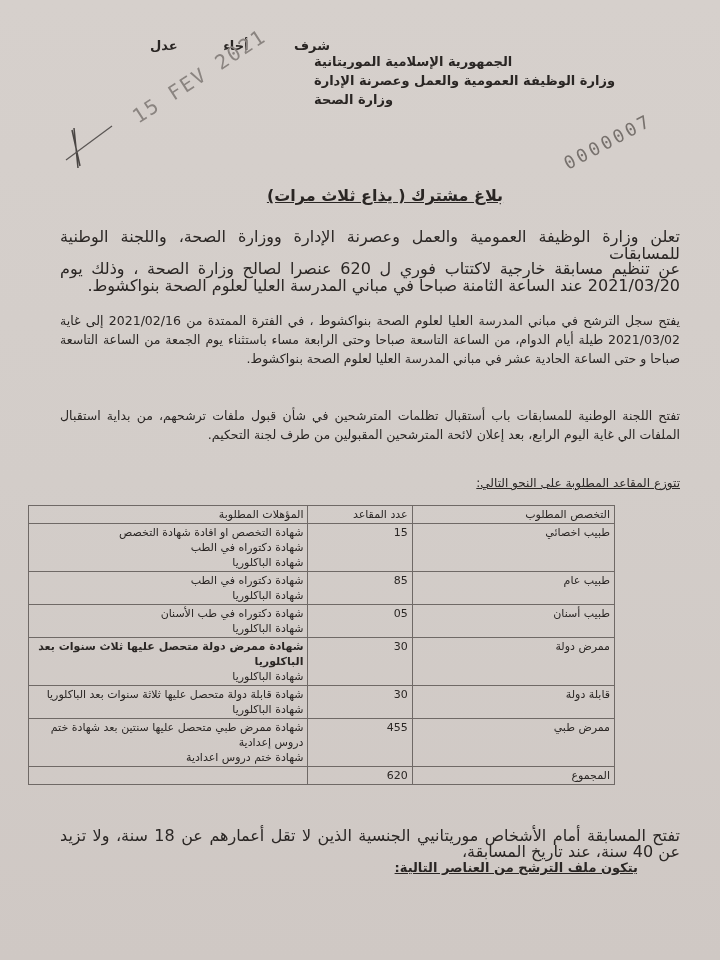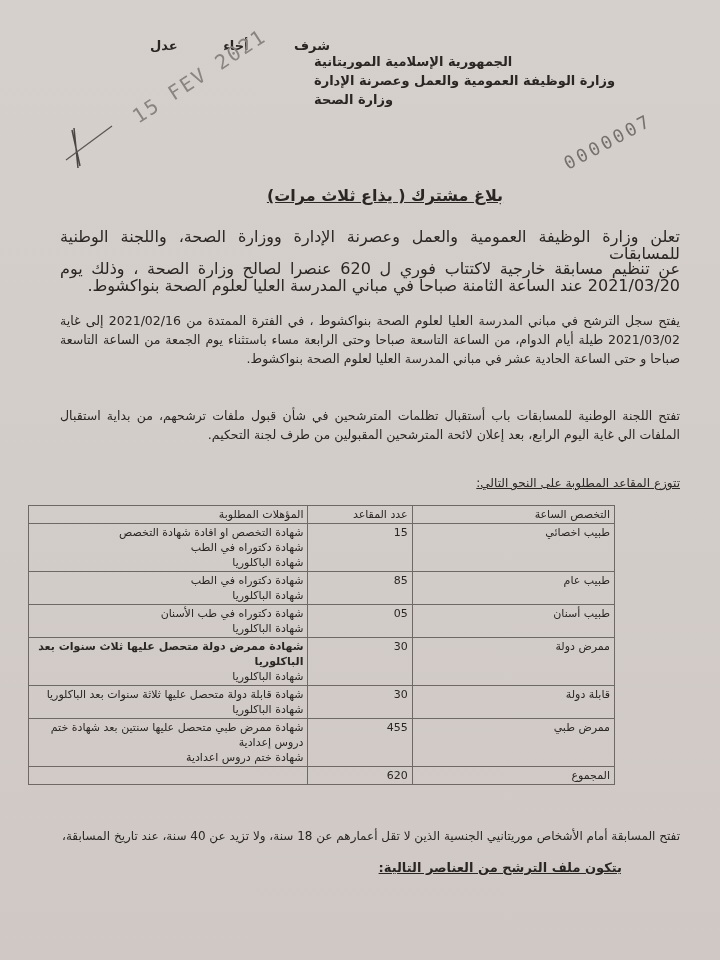--- a/index.html
+++ b/index.html
@@ -25,22 +25,22 @@
   .p3{top:311px;font-size:12.5px;line-height:19px;}
   .p4{top:406px;font-size:12.5px;line-height:19px;}
   .sub{position:absolute;right:40px;top:476px;font-size:12px;text-decoration:underline;direction:rtl;}
   table.seats{position:absolute;left:28px;top:505px;width:587px;border-collapse:collapse;direction:rtl;font-size:11px;}
   table.seats td,table.seats th{border:1px solid #6f6966;vertical-align:top;padding:1px 4px;text-align:right;font-weight:normal;line-height:15px;}
   table.seats th{height:14px;}
   .c-spec{width:193px;}
   .c-num{width:95px;text-align:right;}
   .c-qual{width:270px;}
   .bold{font-weight:bold;}
-  .p5{top:828px;font-size:12px;line-height:16px;}
-  .sub2{position:absolute;right:98px;top:860px;font-size:13px;font-weight:bold;text-decoration:underline;direction:rtl;margin-left:44px;}
+  .p5{top:828px;font-size:16px;line-height:16px;}
+  .sub2{position:absolute;right:82px;top:860px;font-size:13px;font-weight:bold;text-decoration:underline;direction:rtl;margin-left:44px;}
 </style>
 </head>
 <body>
 
 <div class="paper">
 
   <div class="motto">
     <span>شرف</span>
     <span>أخاء</span>
     <span>عدل</span>
@@ -64,21 +64,21 @@
   <div class="para p1">تعلن وزارة الوظيفة العمومية والعمل وعصرنة الإدارة ووزارة الصحة، واللجنة الوطنية للمسابقات</div>
   <div class="para p2">عن تنظيم مسابقة خارجية لاكتتاب فوري ل 620 عنصرا لصالح وزارة الصحة ، وذلك يوم 2021/03/20 عند الساعة الثامنة صباحا في مباني المدرسة العليا لعلوم الصحة بنواكشوط.</div>
   <div class="para p3">يفتح سجل الترشح في مباني المدرسة العليا لعلوم الصحة بنواكشوط ، في الفترة الممتدة من 2021/02/16 إلى غاية 2021/03/02  طيلة أيام الدوام، من الساعة التاسعة صباحا وحتى الرابعة مساء باستثناء يوم الجمعة من الساعة التاسعة صباحا و حتى الساعة الحادية عشر في مباني المدرسة العليا لعلوم الصحة بنواكشوط.</div>
   <div class="para p4">تفتح اللجنة الوطنية للمسابقات باب أستقبال تظلمات المترشحين في شأن قبول ملفات ترشحهم، من بداية استقبال الملفات الي غاية اليوم الرابع، بعد إعلان لائحة المترشحين المقبولين من طرف لجنة التحكيم.</div>
 
   <div class="sub">تتوزع المقاعد المطلوبة على النحو التالي:</div>
 
   <table class="seats">
     <tbody>
         <tr>
-      <th class="c-spec">التخصص الساعة</th>
+      <th class="c-spec">التخصص المطلوب</th>
       <th class="c-num">عدد المقاعد</th>
       <th class="c-qual">المؤهلات المطلوبة</th>
     </tr>
     <tr>
       <td>طبيب اخصائي</td>
       <td>15</td>
       <td>
         <div>شهادة التخصص او افادة شهادة التخصص</div>
         <div>شهادة دكتوراه في الطب</div>
         <div>شهادة الباكلوريا</div>

